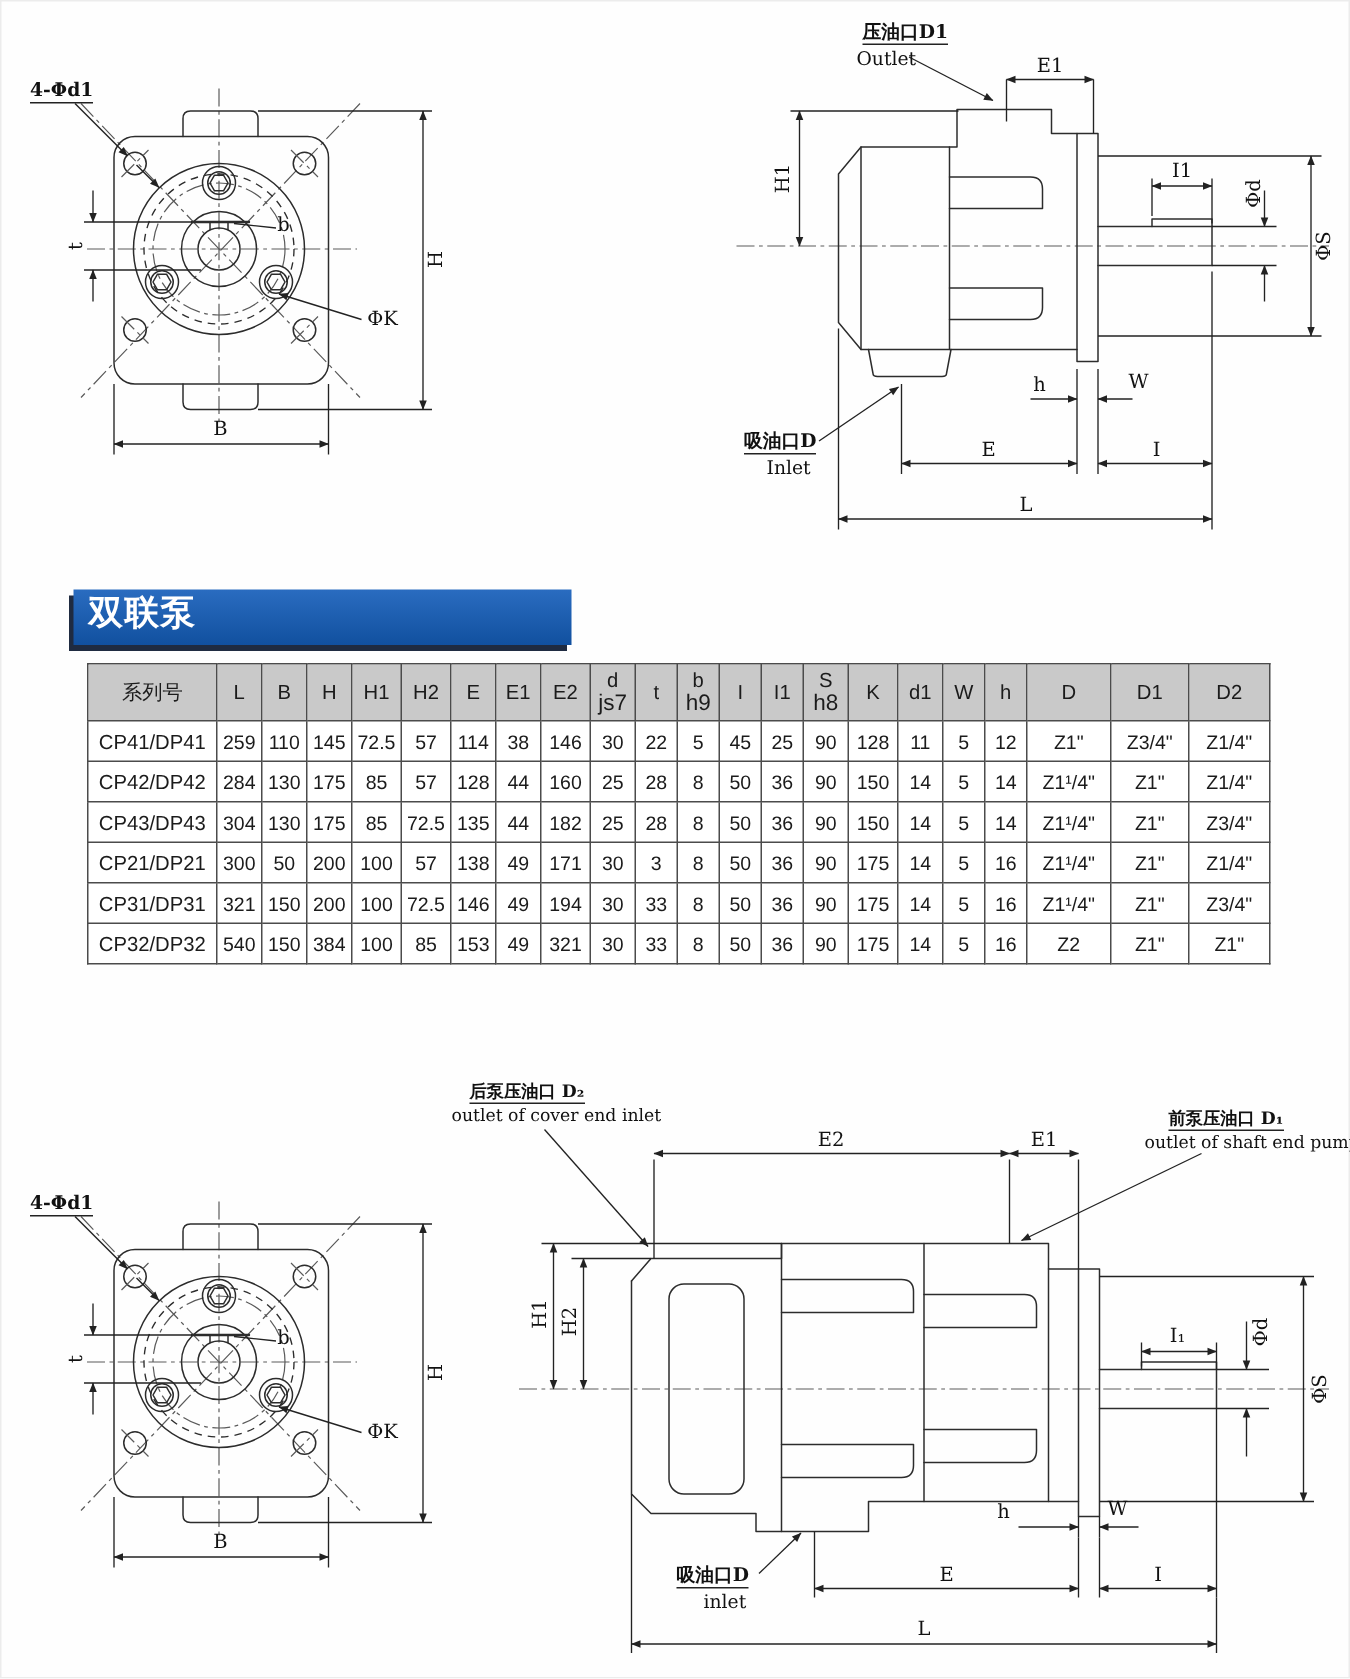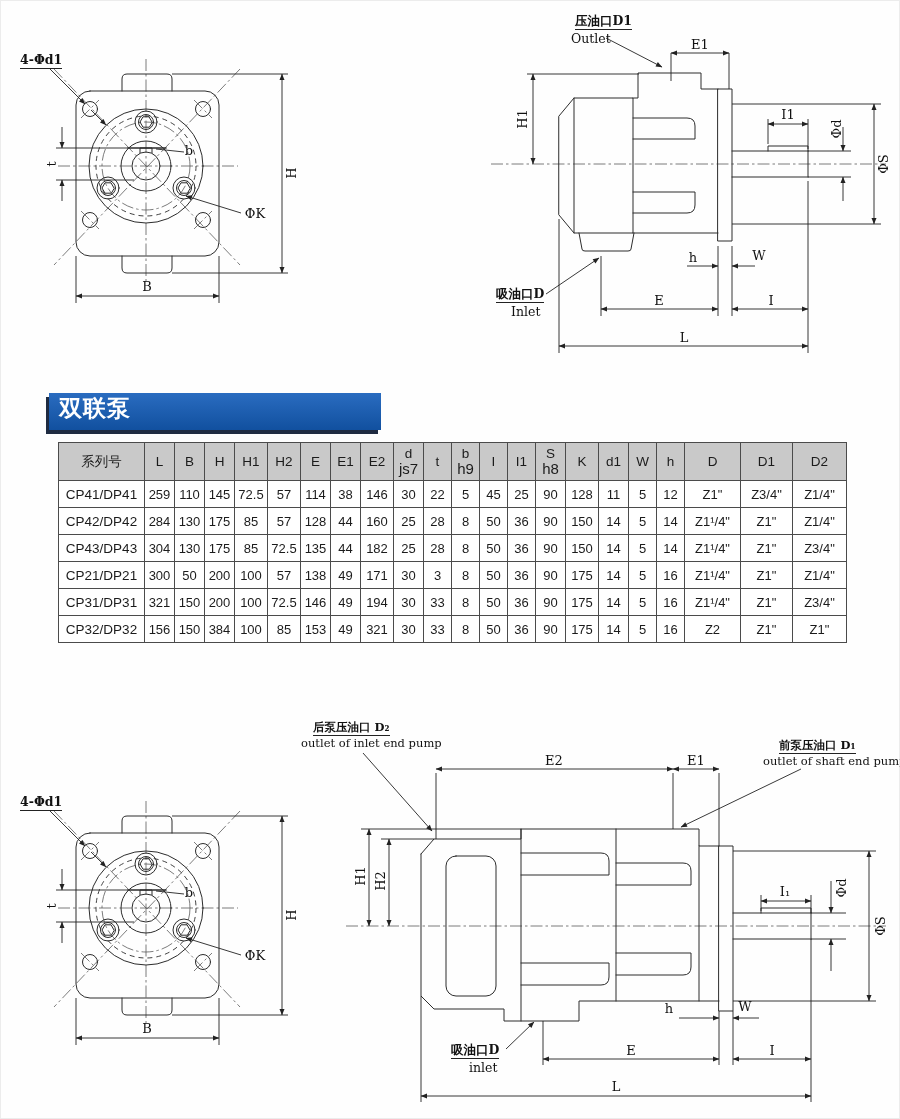--- a/index.html
+++ b/index.html
@@ -397,21 +397,21 @@
             <td>175</td>
             <td>14</td>
             <td>5</td>
             <td>16</td>
             <td>Z1¹/4"</td>
             <td>Z1"</td>
             <td>Z3/4"</td>
           </tr>
           <tr>
             <td class="model">CP32/DP32</td>
-            <td>156</td>
+            <td>540</td>
             <td>150</td>
             <td>384</td>
             <td>100</td>
             <td>85</td>
             <td>153</td>
             <td>49</td>
             <td>321</td>
             <td>30</td>
             <td>33</td>
             <td>8</td>
@@ -551,21 +551,21 @@
       <line class="dim" x1="432" y1="312" x2="432" y2="352"></line>
       <line class="dim" x1="432" y1="346" x2="510" y2="346" marker-start="url(#arr)" marker-end="url(#arr)"></line>
 
       <line class="dim" x1="120" y1="283" x2="120" y2="389"></line>
       <line class="dim" x1="510" y1="352" x2="510" y2="389"></line>
       <line class="dim" x1="120" y1="383" x2="510" y2="383" marker-start="url(#arr)" marker-end="url(#arr)"></line>
 
       <line class="dim" x1="205" y1="336" x2="233" y2="309" marker-end="url(#arr)"></line>
     </svg>
     <span class="callout u small" style="left:12px;top:8px;">后泵压油口 D₂</span>
-    <span class="callout en small" style="left:0px;top:24px;">outlet of inlet end pump</span>
+    <span class="callout en small" style="left:0px;top:24px;">outlet of cover end inlet</span>
     <span class="callout u small" style="left:478px;top:26px;">前泵压油口 D₁</span>
     <span class="callout en small" style="left:462px;top:42px;">outlet of shaft end pump</span>
     <span class="dlabel" style="left:253px;top:48px;">E2</span>
     <span class="dlabel" style="left:395px;top:48px;">E1</span>
     <span class="dlabel rot" style="left:60px;top:163px;">H1</span>
     <span class="dlabel rot" style="left:80px;top:168px;">H2</span>
     <span class="dlabel" style="left:484px;top:179px;">I₁</span>
     <span class="dlabel rot" style="left:541px;top:175px;">Φd</span>
     <span class="dlabel rot" style="left:580px;top:213px;">ΦS</span>
     <span class="dlabel" style="left:368px;top:296px;">h</span>

